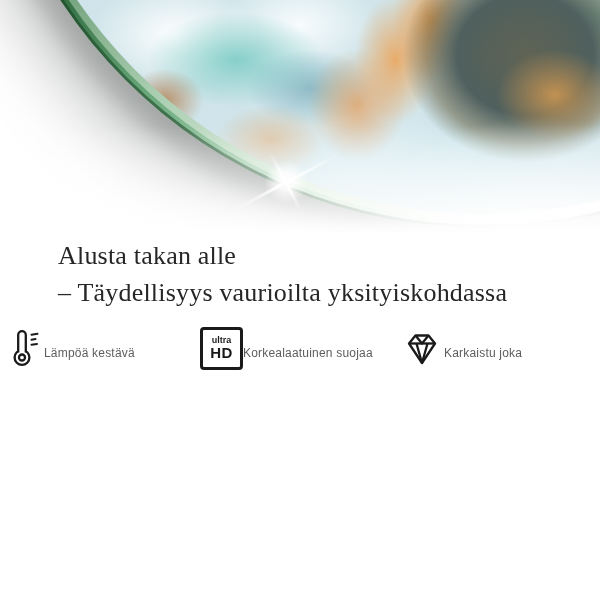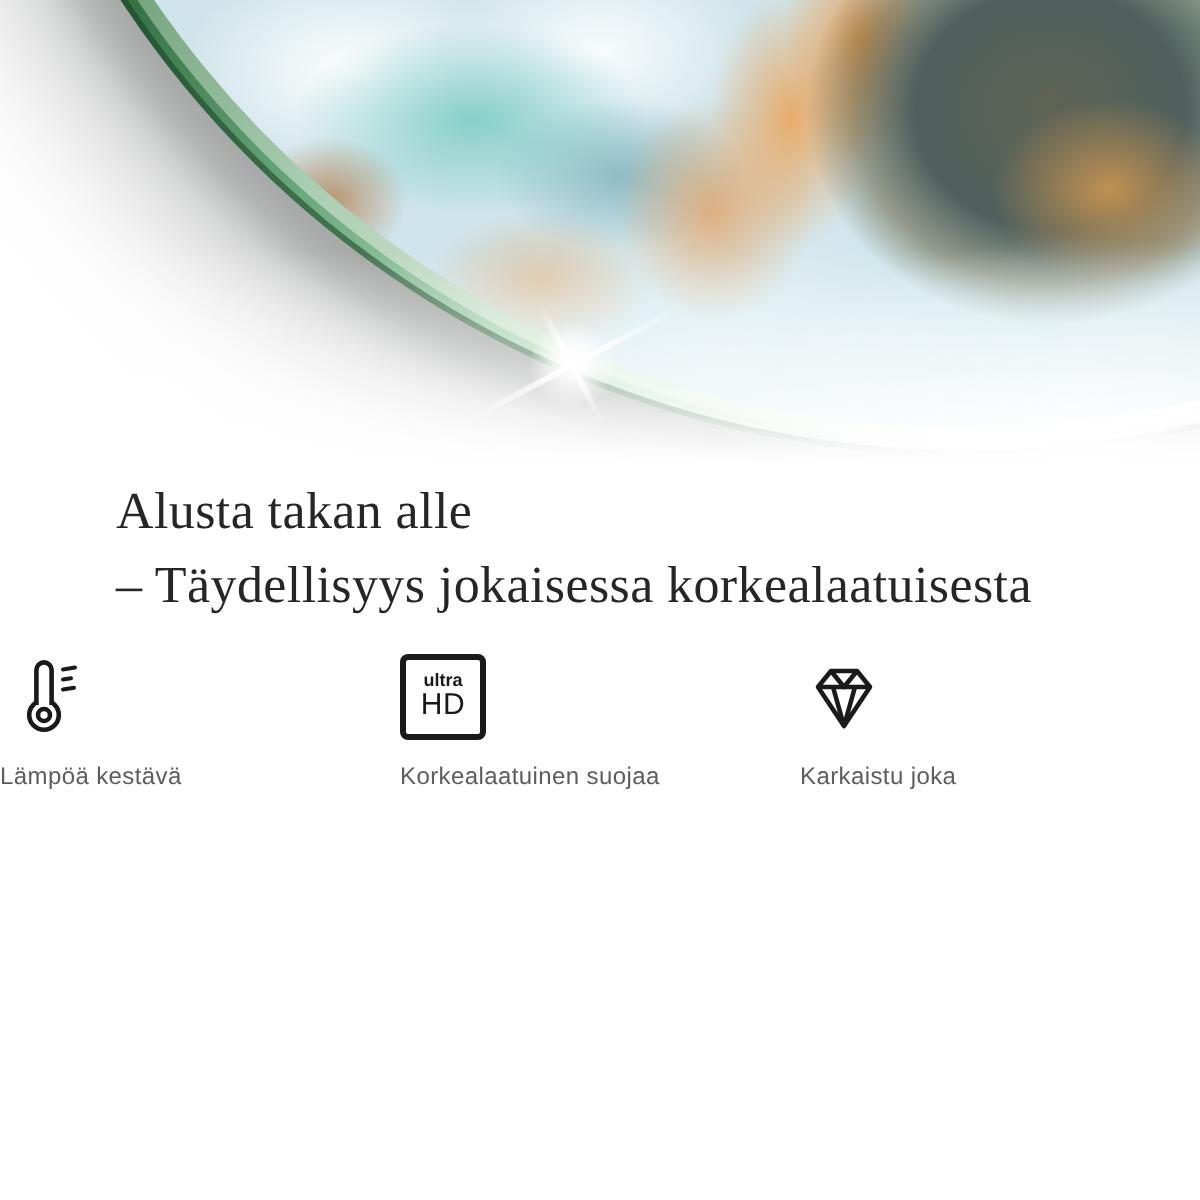--- a/index.html
+++ b/index.html
@@ -65,50 +65,50 @@
   .h-line{display:block;white-space:nowrap;}
   .body-text{
     margin:9px 0 0;width:534px;font-size:13px;line-height:25px;color:#4d4d4d;
   }
 
   
   .features{
     display:grid;grid-template-columns:repeat(3,1fr);row-gap:26px;
     margin-top:14px;width:600px;
   }
-  .feature{display:flex;flex-direction:column;align-items:flex-start;}
+  .feature{display:flex;align-items:center;}
   .ficon{height:46px;display:flex;align-items:center;justify-content:center;}
   .flabel{margin-top:10px;font-size:12px;color:#5d5d5d;letter-spacing:.2px;}
   .hdbox{
     width:37px;height:37px;border:3px solid #1a1a1a;border-radius:4px;
     display:flex;flex-direction:column;align-items:center;justify-content:center;color:#1a1a1a;
   }
   .hdbox .ultra{font-size:9px;font-weight:700;line-height:9px;}
-  .hdbox .hd{font-size:15px;font-weight:400;line-height:15px;letter-spacing:.3px;}
+  .hdbox .hd{font-size:15px;font-weight:700;line-height:15px;letter-spacing:.3px;}
   svg .st{stroke:#1a1a1a;fill:none;stroke-width:2.3;}
 </style>
 </head>
 <body>
 
 <div class="hero">
   <div class="disc-rim"></div>
   <div class="disc-bevel"></div>
   <div class="disc-face"></div>
   <div class="hero-fade"></div>
   <div class="sparkle">
     <span class="glow"></span>
     <span class="ray ray-h"></span>
     <span class="ray ray-v"></span>
   </div>
 </div>
 
 <main class="content">
   <h1>
     <span class="h-line">Alusta takan alle</span>
-    <span class="h-line">– Täydellisyys jokaisessa korkealaatuisesta</span>
+    <span class="h-line">– Täydellisyys vaurioilta yksityiskohdassa</span>
   </h1>
 </main>
 
 <section class="features">
 
   <div class="feature">
     <span class="ficon">
       <svg width="44" height="44" viewBox="0 0 44 44">
         <circle class="st" cx="22" cy="31.5" r="7.4"></circle>
         <path d="M18.2,26.5 L18.2,9 A3.8,3.8 0 0 1 25.8,9 L25.8,26.5" fill="#fff" stroke="#1a1a1a" stroke-width="2.3" stroke-linejoin="round"></path>

